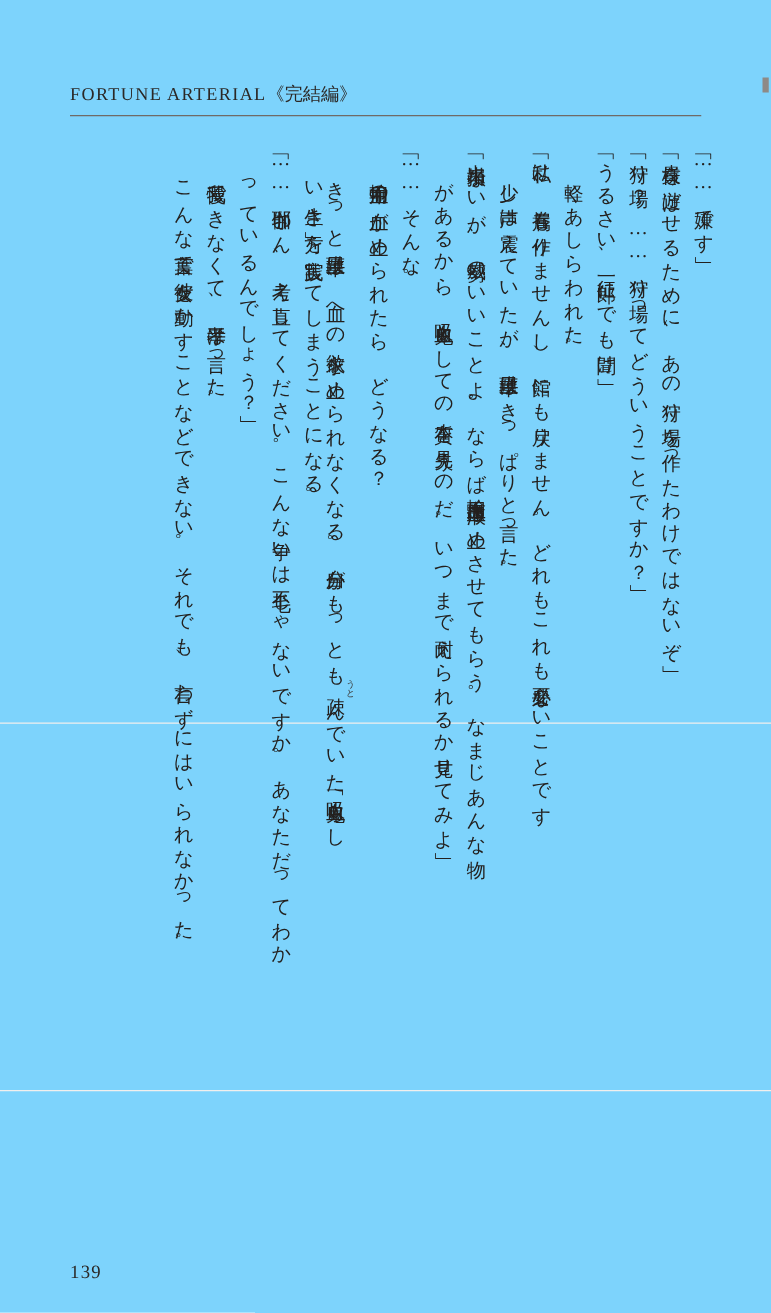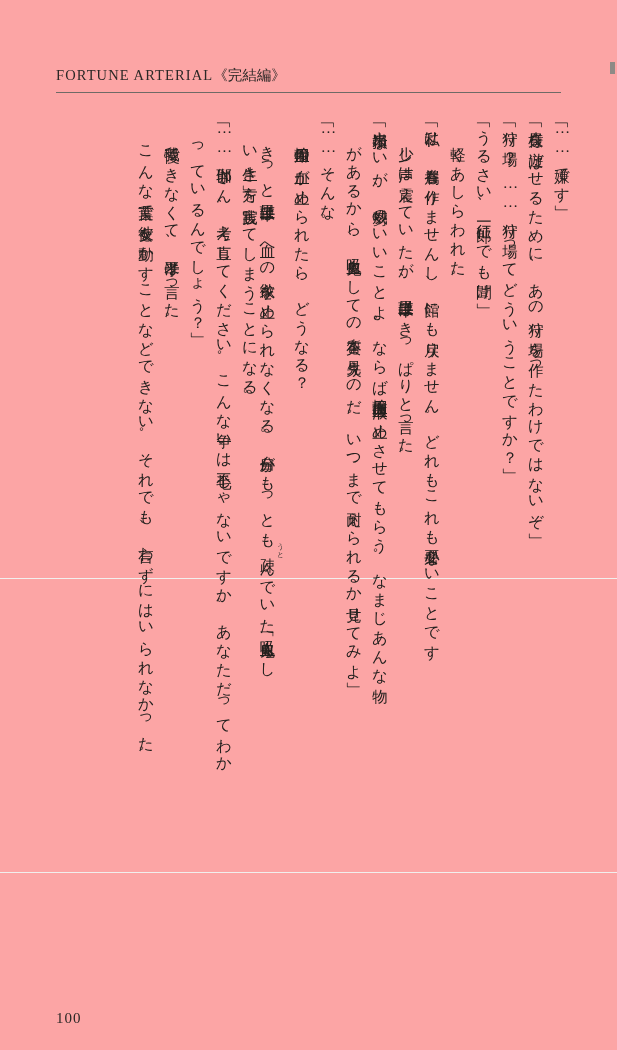--- a/index.html
+++ b/index.html
@@ -12,21 +12,21 @@
     height: 1050px;
     position: relative;
     font-family: "Liberation Serif", "DejaVu Serif", serif;
     color: #23201e;
     overflow: hidden;
   }
 
   .page {
     position: absolute;
     inset: 0;
-    background: #fca5a5;
+    background: #7dd3fc;
   }
 
   
   .scanband {
     position: absolute;
     left: 0;
     right: 0;
     height: 1px;
     background: #f1efed;
   }
@@ -147,14 +147,14 @@
     <div class="vcol">「……そんな。</div>
     <div class="vcol">　輸血用の血が止められたら、どうなる？</div>
     <div class="vcol">　きっと瑛里華は、血への欲求を止められなくなる。自分がもっとも<ruby><span>疎</span><rt>うと</rt></ruby>んでいた「吸血鬼らし</div>
     <div class="vcol indent">い生き方」を実践してしまうことになる。</div>
     <div class="vcol">「……伽耶さん、考え直してください。こんな争いは不毛じゃないですか。あなただってわか</div>
     <div class="vcol indent">っているんでしょう？」</div>
     <div class="vcol">　我慢できなくて、孝平は言った。</div>
     <div class="vcol">　こんな言葉で彼女を動かすことなどできない。それでも、言わずにはいられなかった。</div>
   </div>
 
-  <div class="page-number">100</div>
+  <div class="page-number">139</div>
 </div>
 
 </body></html>

